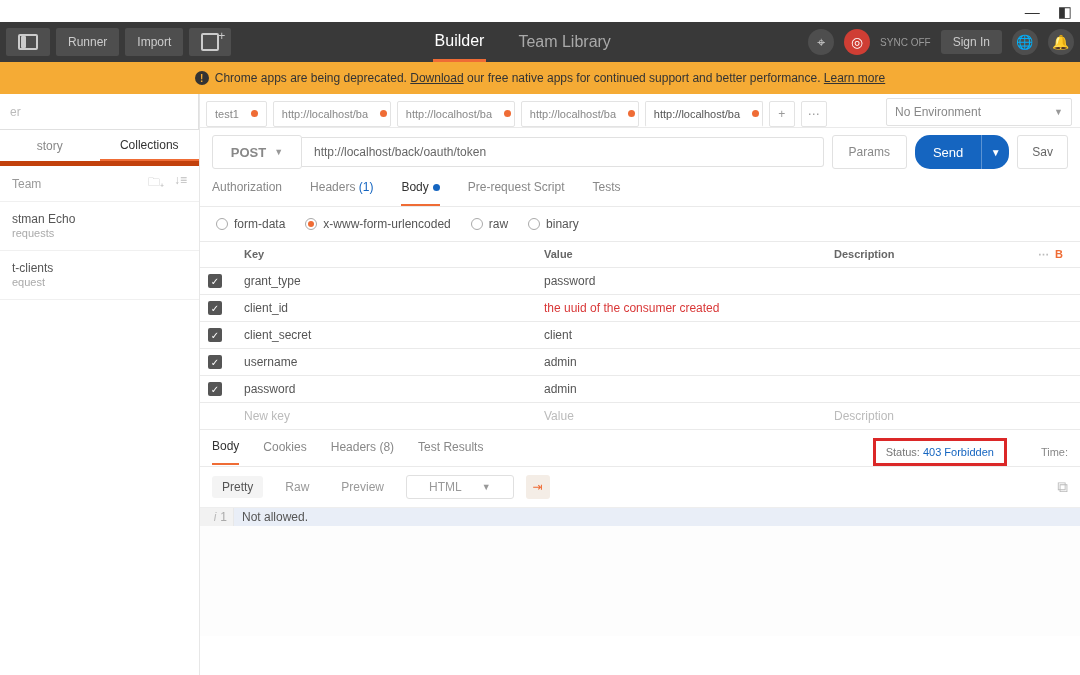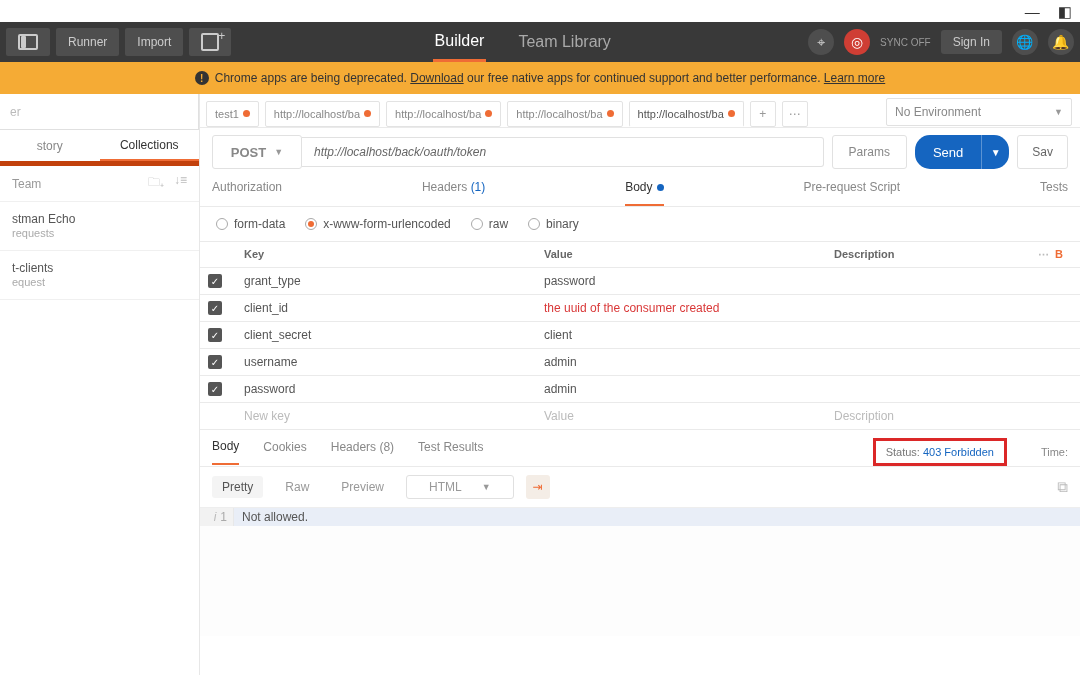--- a/index.html
+++ b/index.html
@@ -34,36 +34,36 @@
 .sidetabs div { flex:1; display:flex; align-items:center; justify-content:center; font-size:12px; color:#888; cursor:pointer; }
 .sidetabs div.active { color:#333; border-bottom:2px solid #ef6c35; }
 .teamrow { height:36px; display:flex; align-items:center; justify-content:space-between; padding:0 12px; color:#999; font-size:12px; border-bottom:1px solid #f0f0f0; }
 .teamrow .icons { display:flex; gap:10px; color:#bbb; }
 .coll { padding:10px 12px; border-bottom:1px solid #f0f0f0; font-size:12px; cursor:pointer; }
 .coll b { color:#555; font-weight:normal; display:block; }
 .coll small { color:#aaa; font-size:11px; }
 
 .content { flex:1; display:flex; flex-direction:column; min-width:0; }
 .tabrow { height:34px; display:flex; align-items:center; padding:6px 0 0 6px; gap:6px; border-bottom:1px solid #eaeaea; position:relative; }
-.rtab { height:26px; border:1px solid #e3e3e3; border-radius:2px; display:flex; align-items:center; padding:0 8px; font-size:11px; color:#888; gap:4px; cursor:pointer; max-width:118px; overflow:hidden; white-space:nowrap; }
+.rtab { height:26px; border:1px solid #e3e3e3; border-radius:2px; display:flex; align-items:center; padding:0 8px; font-size:11px; color:#888; gap:12px; cursor:pointer; max-width:118px; overflow:hidden; white-space:nowrap; }
 .rtab.active { background:#fff; border-bottom-color:#fff; color:#555; }
 .dot { width:7px; height:7px; border-radius:50%; background:#ef6c35; display:inline-block; flex-shrink:0; }
 .tab-plus { width:26px; height:26px; border:1px solid #e3e3e3; border-radius:2px; display:flex; align-items:center; justify-content:center; color:#999; cursor:pointer; }
 .env { position:absolute; right:8px; top:4px; width:186px; height:28px; border:1px solid #e1e1e1; border-radius:2px; display:flex; align-items:center; justify-content:space-between; padding:0 8px; color:#888; font-size:12px; cursor:pointer; }
 
 .reqbar { display:flex; align-items:center; height:42px; padding:6px 12px 0 12px; gap:8px; }
 .method { width:90px; height:34px; border:1px solid #e1e1e1; border-radius:3px; display:flex; align-items:center; justify-content:center; gap:8px; font-weight:bold; color:#888; font-size:13px; cursor:pointer; }
-.url { flex:1; height:30px; border:1px solid #e1e1e1; border-left:none; border-radius:0 3px 3px 0; display:flex; align-items:center; padding:0 12px; font-size:12px; color:#666; margin-left:-8px;font-style:italic; }
+.url { flex:1; height:30px; border:1px solid #e1e1e1; border-left:none; border-radius:0 3px 3px 0; display:flex; align-items:center; padding:0 12px; font-size:12px; color:#666; margin-left:-8px; }
 .params { height:34px; padding:0 16px; border:1px solid #e1e1e1; border-radius:3px; display:flex; align-items:center; color:#888; cursor:pointer; }
 .send { height:34px; background:#1565c0; color:#fff; display:flex; align-items:center; border-radius:15px; cursor:pointer; }
 .send span:first-child { padding:0 18px; font-size:13px; }
 .send .dd { width:28px; height:34px; border-left:1px solid rgba(255,255,255,.3); display:flex; align-items:center; justify-content:center; font-size:10px; }
 .save { height:34px; padding:0 14px; border:1px solid #e1e1e1; border-radius:3px; display:flex; align-items:center; color:#666; cursor:pointer; }
 
-.subtabs { display:flex; gap:28px; padding:10px 12px 0 12px; border-bottom:1px solid #eaeaea; font-size:12px;justify-content:space-between; }
+.subtabs { display:flex; gap:28px; padding:10px 12px 0 12px; border-bottom:1px solid #eaeaea; font-size:12px; }
 .subtabs div { padding-bottom:10px; color:#888; cursor:pointer; }
 .subtabs div.active { color:#333; border-bottom:2px solid #ef6c35; }
 .subtabs .cnt { color:#1565c0; }
 .subtabs .bdot { width:7px; height:7px; border-radius:50%; background:#1565c0; display:inline-block; margin-left:4px; vertical-align:middle; }
 
 .radios { display:flex; gap:20px; padding:10px 16px; font-size:12px; color:#555; }
 .radio { display:flex; align-items:center; gap:6px; cursor:pointer; }
 .rcirc { width:12px; height:12px; border:1px solid #aaa; border-radius:50%; display:inline-flex; align-items:center; justify-content:center; }
 .rcirc.active::after { content:""; width:6px; height:6px; border-radius:50%; background:#ef6c35; }
 

